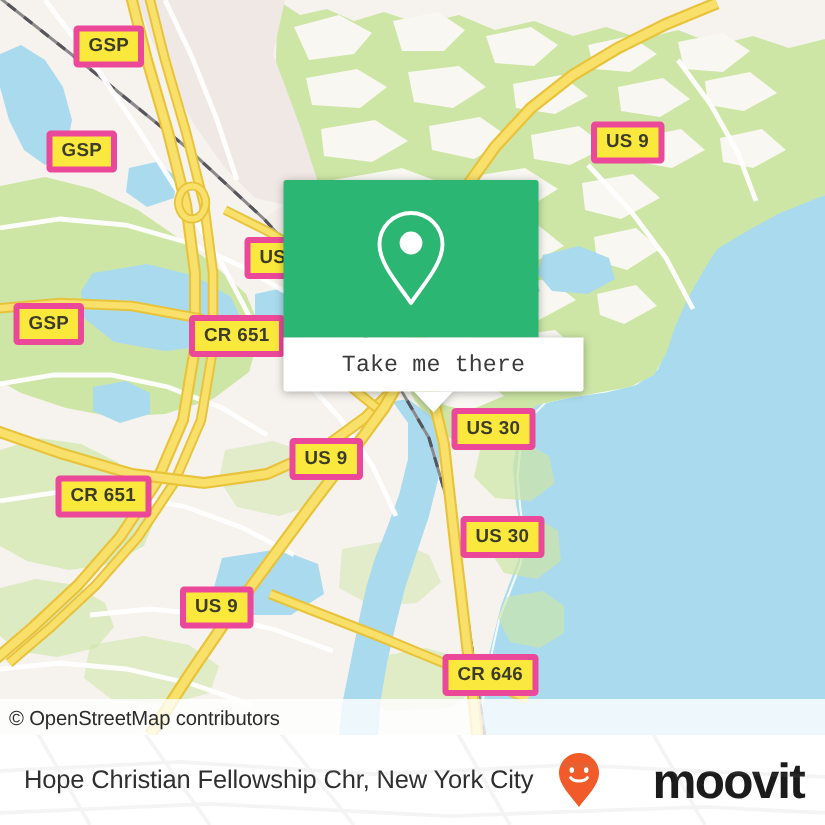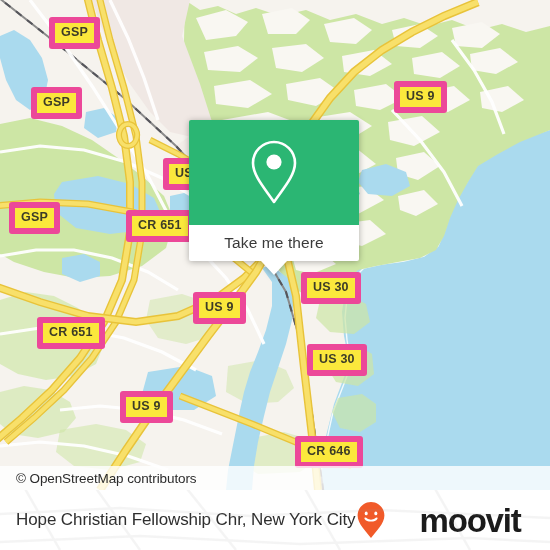--- a/index.html
+++ b/index.html
@@ -33,21 +33,21 @@
   #attribution {
     position: absolute;
     left: 0;
     top: 466px;
     width: 550px;
     height: 24px;
     background: rgba(255,255,255,0.80);
     display: flex;
     align-items: center;
     box-sizing: border-box;
-    padding-left: 16px;
+    padding-left: 6px;
     z-index: 40;
   }
   #attribution .attr-text {
     font-size: 13.5px;
     color: #2b2b2b;
     letter-spacing: -0.1px;
     white-space: nowrap;
   }
 
   
@@ -63,27 +63,28 @@
     width: 170px;
     height: 105px;
     background: #2bb673;
     border-radius: 2px 2px 0 0;
     display: flex;
     align-items: center;
     justify-content: center;
   }
   #popup .card-foot {
     position: relative;
-    width: 170px;
+    width: 200px;
     height: 36px;
     background: #ffffff;
     border-radius: 0 0 2px 2px;
     display: flex;
     align-items: center;
     justify-content: center;
+    font-family: Liberation Mono, monospace;
   }
   #popup .card-foot .cta {
     font-size: 15.5px;
     color: #3a3a3a;
     letter-spacing: 0.1px;
     white-space: nowrap;
   }
   #popup .tail {
     position: absolute;
     left: 50%;
@@ -92,21 +93,21 @@
     width: 0; height: 0;
     border-left: 13px solid transparent;
     border-right: 13px solid transparent;
     border-top: 14px solid #ffffff;
   }
 
   
   .shield {
     position: absolute;
     background: #fbe83c;
-    border: 6px solid #ec4899;
+    border: 4px solid #ec4899;
     border-radius: 3px;
     color: #3c3c28;
     font-size: 12.5px;
     font-weight: bold;
     line-height: 1;
     padding: 3px 6px 4px 6px;
     white-space: nowrap;
     z-index: 10;
     box-sizing: border-box;
     letter-spacing: 0.2px;
@@ -115,20 +116,21 @@
   
   #footer {
     position: absolute;
     left: 0;
     top: 490px;
     width: 550px;
     height: 60px;
     background: #ffffff;
     display: flex;
     align-items: center;
+    justify-content: space-between;
     box-sizing: border-box;
     padding: 0 14px 0 16px;
     overflow: hidden;
   }
   #footer .place-title {
     font-size: 17px;
     color: #2f2f2f;
     letter-spacing: -0.1px;
     white-space: nowrap;
   }

